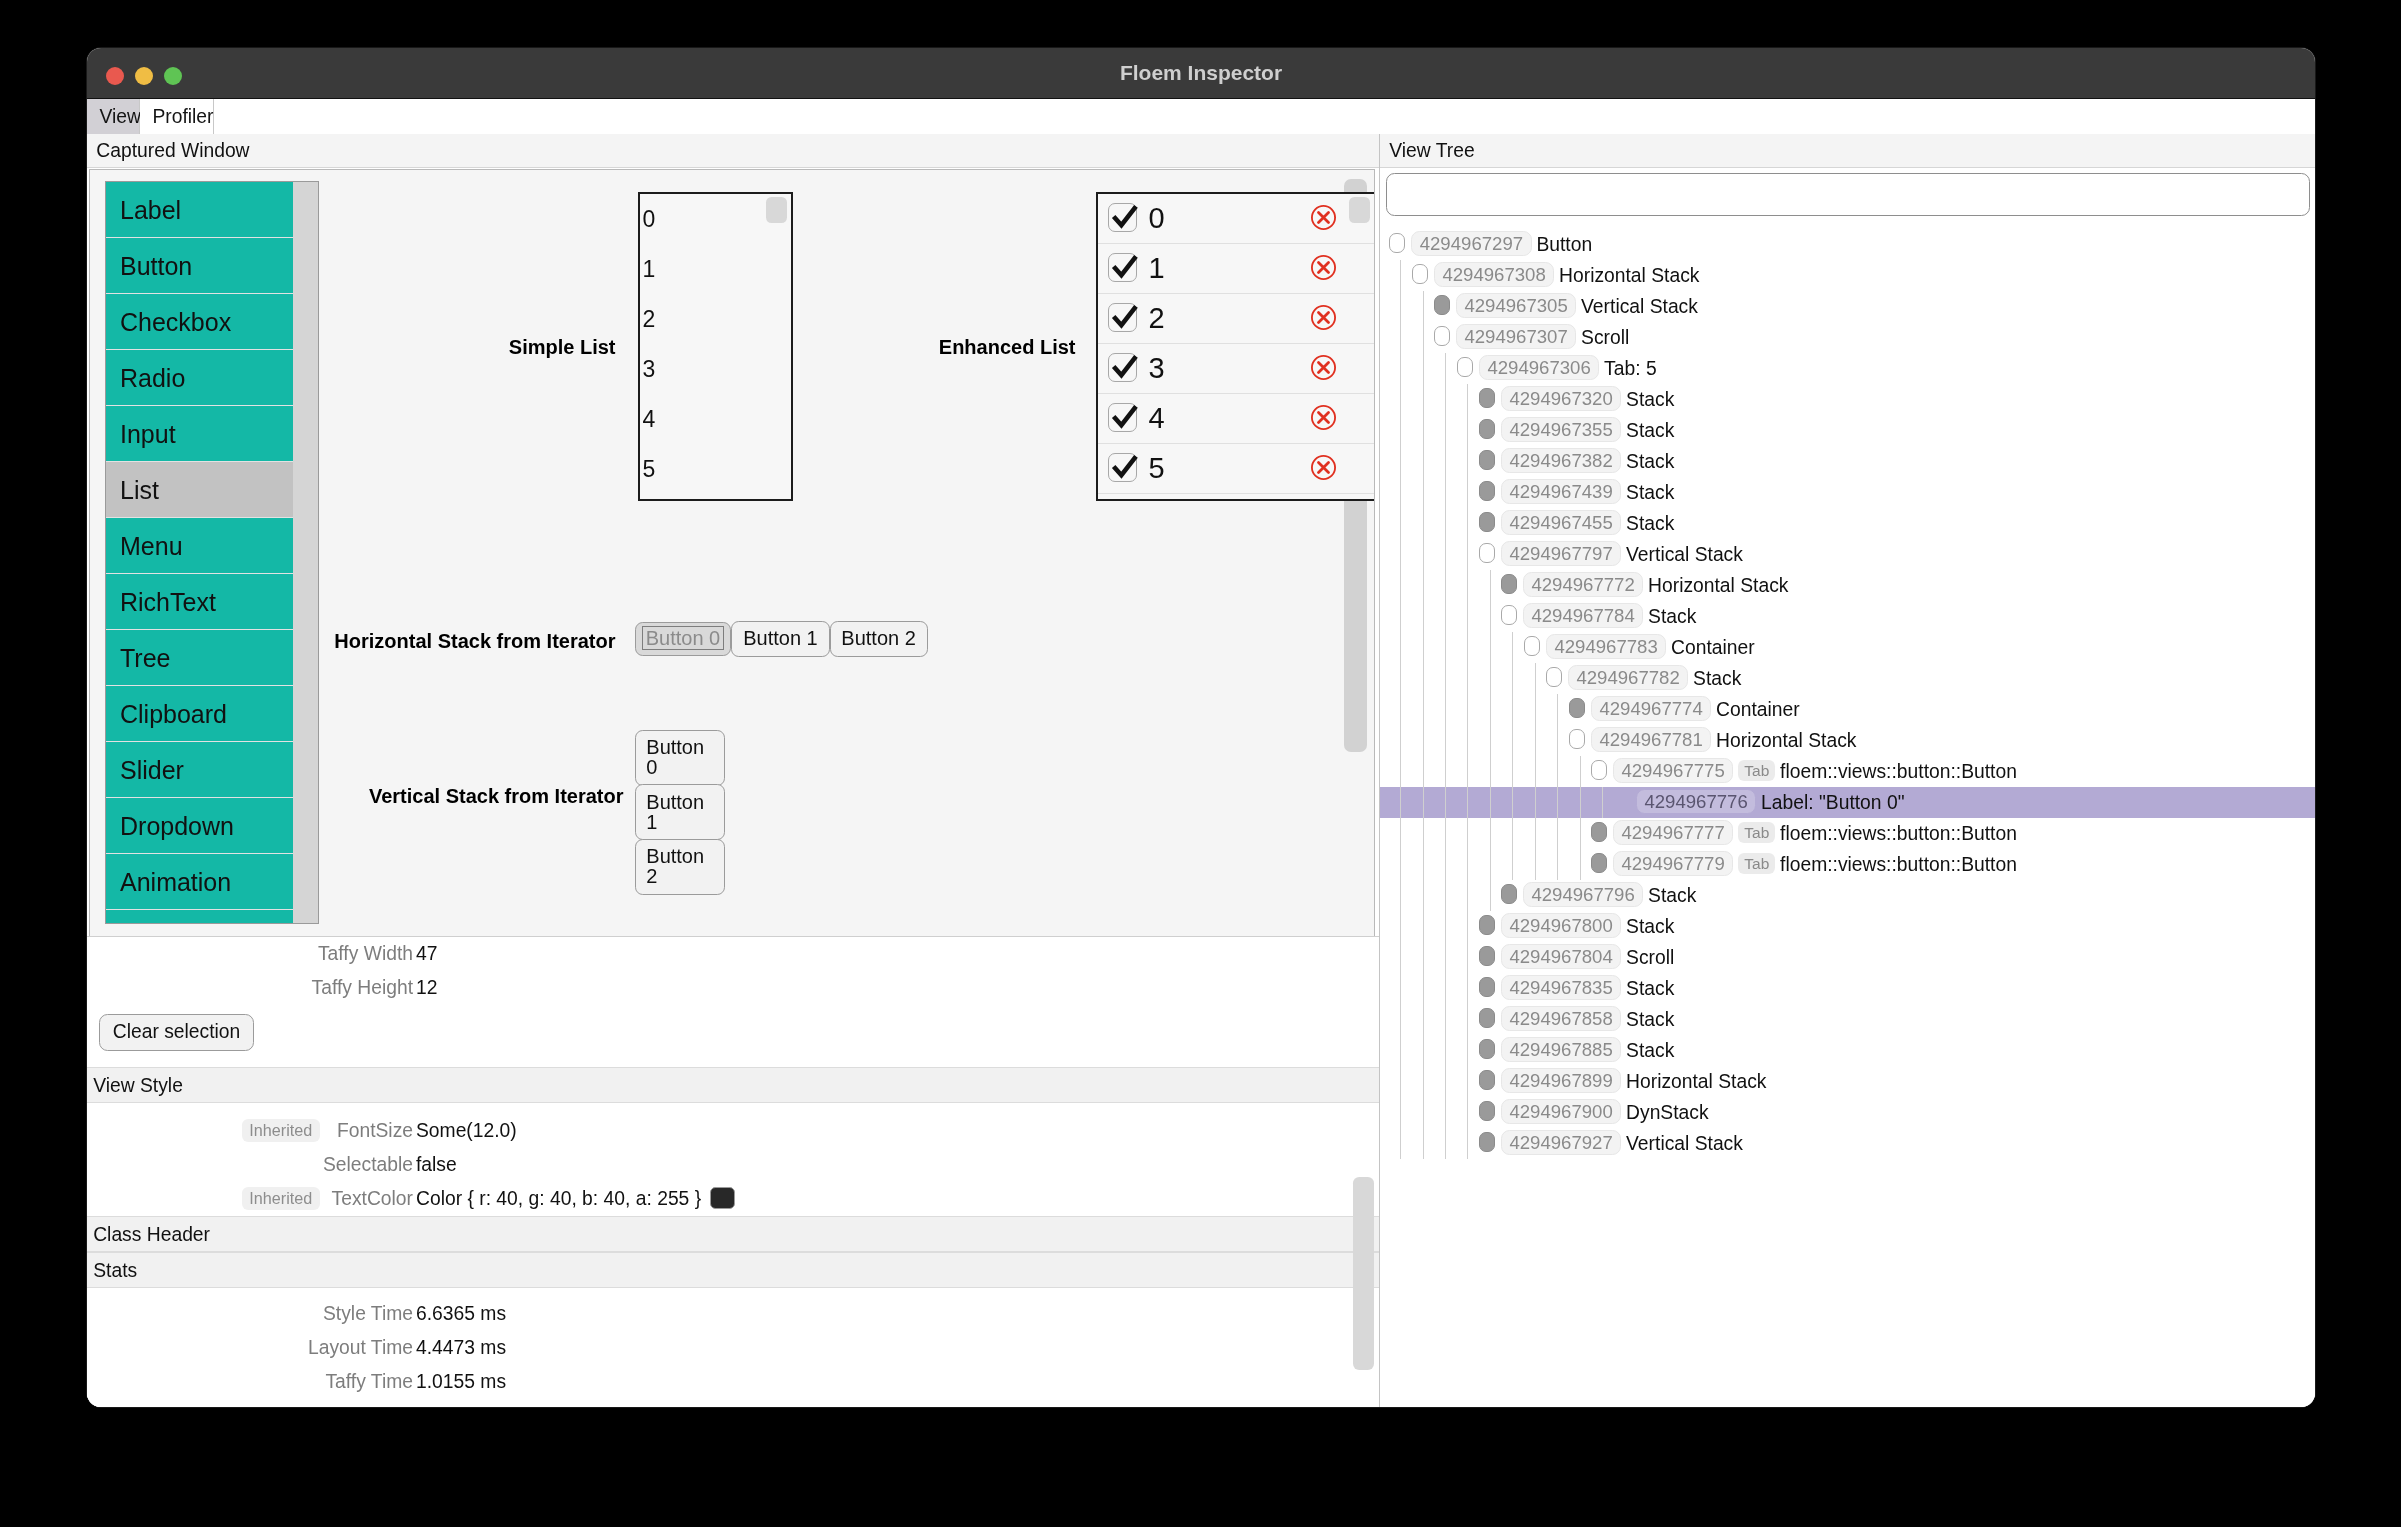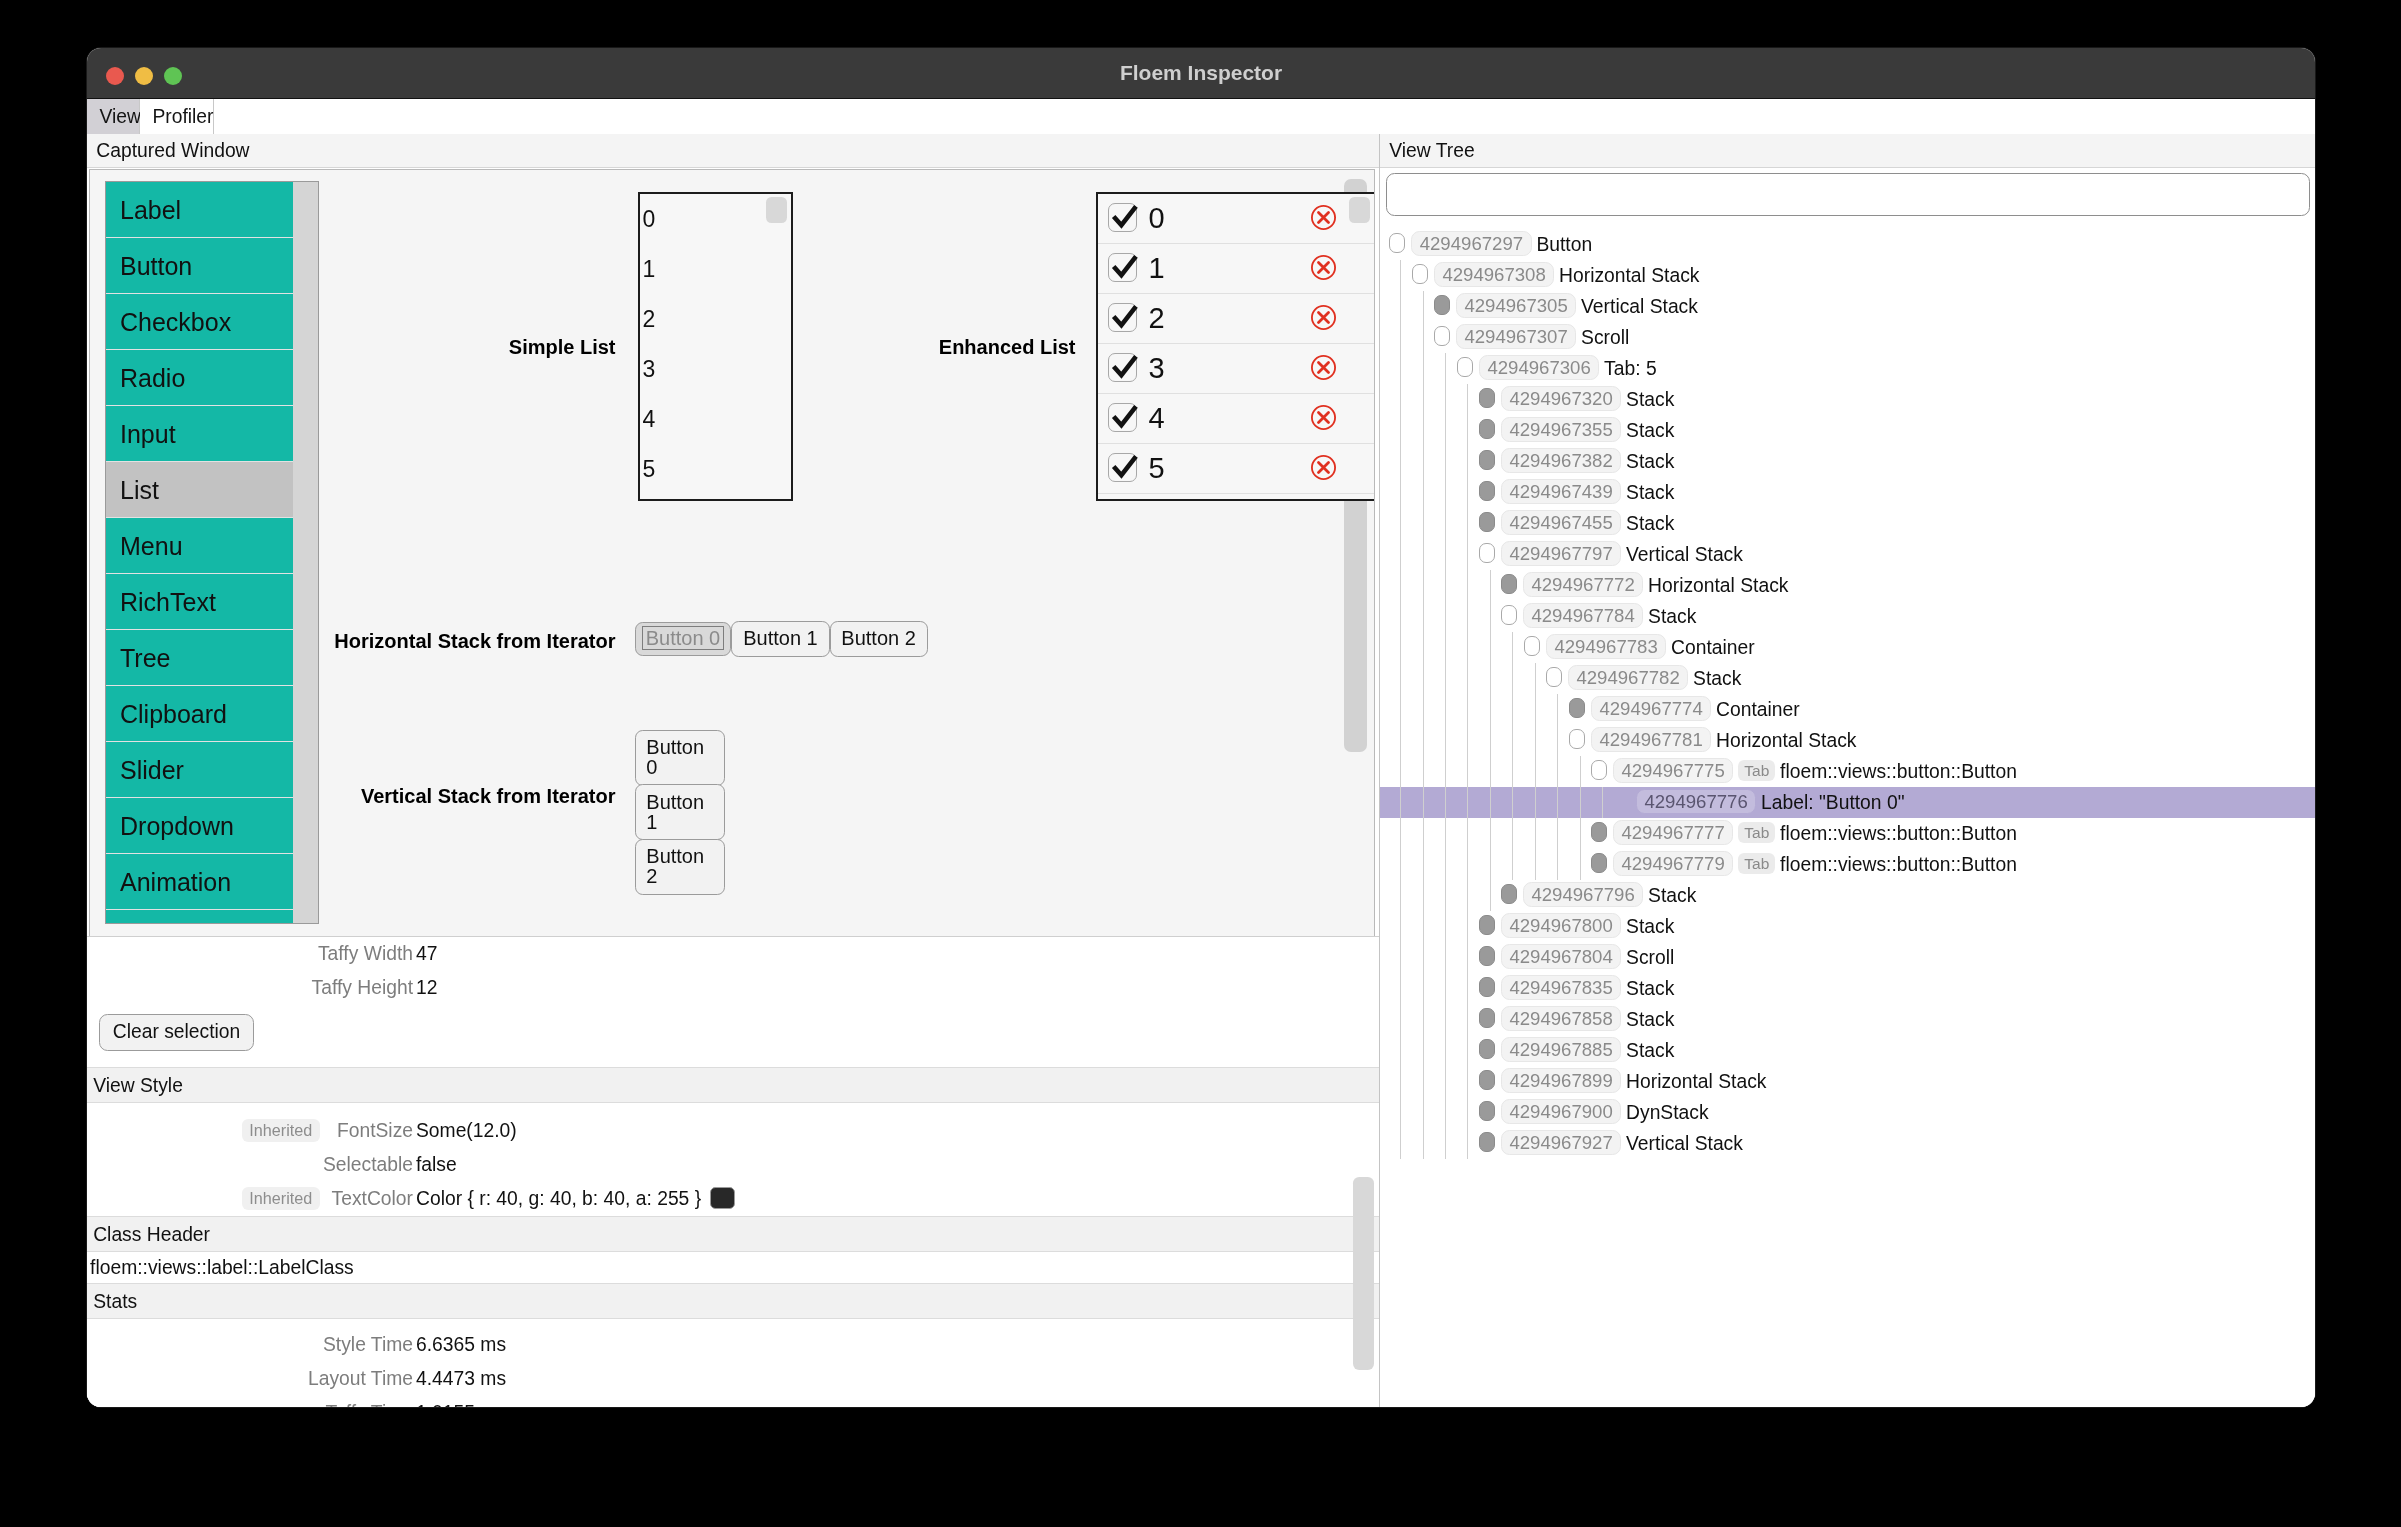--- a/index.html
+++ b/index.html
@@ -559,21 +559,21 @@
                         <path d="M11 11 L24 24 M24 11 L11 24" stroke="#e03020" stroke-width="3.6" stroke-linecap="round"></path>
                       </svg></div>
                   </div>
                 </div>
               <div id="enhanced-list-thumb"></div>
             </div>
 
             <div class="demo-row-label" style="left:0px; top:460px; width:294px;">Horizontal Stack from Iterator</div>
             <div id="hstack-buttons" style="position:absolute; left:313px; top:451px;"><span class="demo-btn focused"><span class="inner">Button 0</span></span><span class="demo-btn">Button 1</span><span class="demo-btn">Button 2</span></div>
 
-            <div class="demo-row-label" style="left:0px; top:615px; width:294px;">Vertical Stack from Iterator</div>
+            <div class="demo-row-label" style="left:8px; top:615px; width:294px;">Vertical Stack from Iterator</div>
             <div id="vstack-buttons" style="position:absolute; left:313px; top:560px;">
                 <div class="demo-btn" style="display: block; width: 90px; margin-bottom: -1.5px;">Button 0</div>
                 <div class="demo-btn" style="display: block; width: 90px; margin-bottom: -1.5px;">Button 1</div>
                 <div class="demo-btn" style="display: block; width: 90px; margin-bottom: -1.5px;">Button 2</div>
               </div>
 
           </div>
         </div>
 
         <div id="inspector">
@@ -602,21 +602,20 @@
                   <span class="prop-key">Selectable</span>
                   <span class="prop-val">false</span>
                 </div>
                 <div class="prop-row">
                   <span class="inherited-badge">Inherited</span>
                   <span class="prop-key">TextColor</span>
                   <span class="prop-val">Color { r: 40, g: 40, b: 40, a: 255 }<span class="color-swatch" style="background: rgb(40, 40, 40);"></span></span>
                 </div>
               </div>
             <div class="section-header">Class Header</div>
-            <div class="plain-row">floem::views::label::LabelClass</div>
             <div class="section-header">Stats</div>
             <div id="stats-props" style="padding-top:9.3px;">
                 <div class="prop-row">
                   <span class="prop-key">Style Time</span>
                   <span class="prop-val">6.6365 ms</span>
                 </div>
                 <div class="prop-row">
                   <span class="prop-key">Layout Time</span>
                   <span class="prop-val">4.4473 ms</span>
                 </div>

